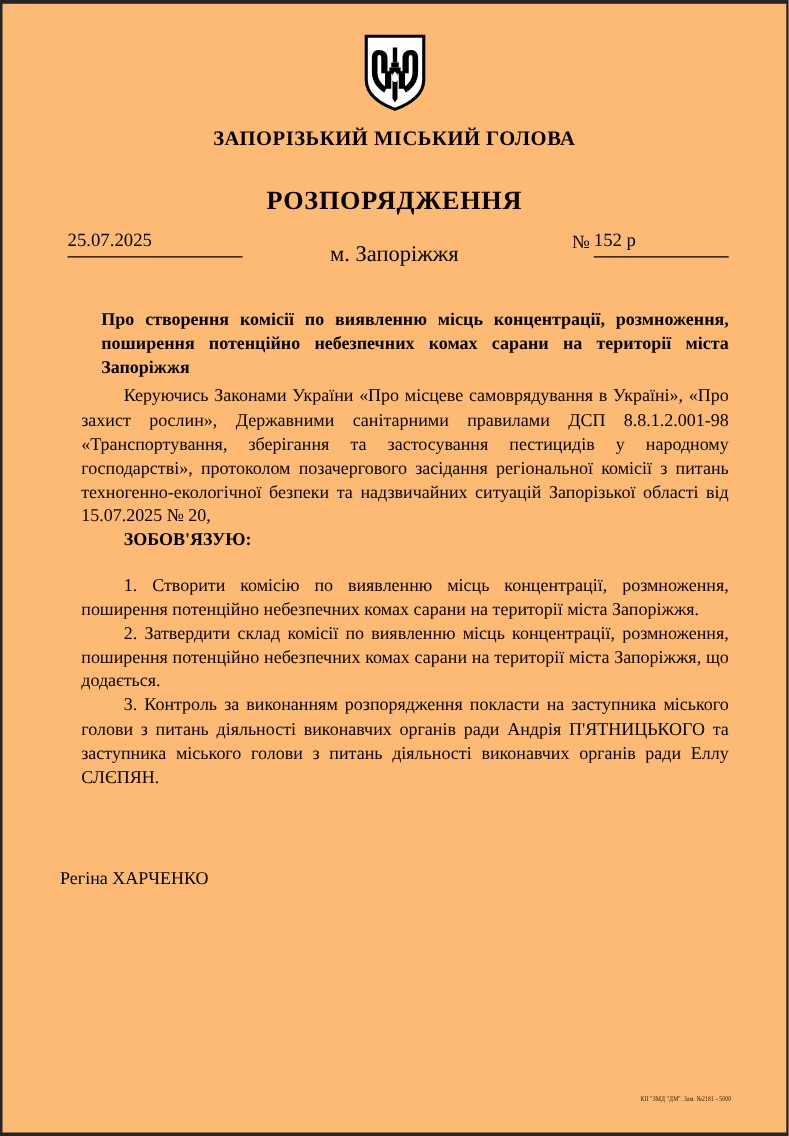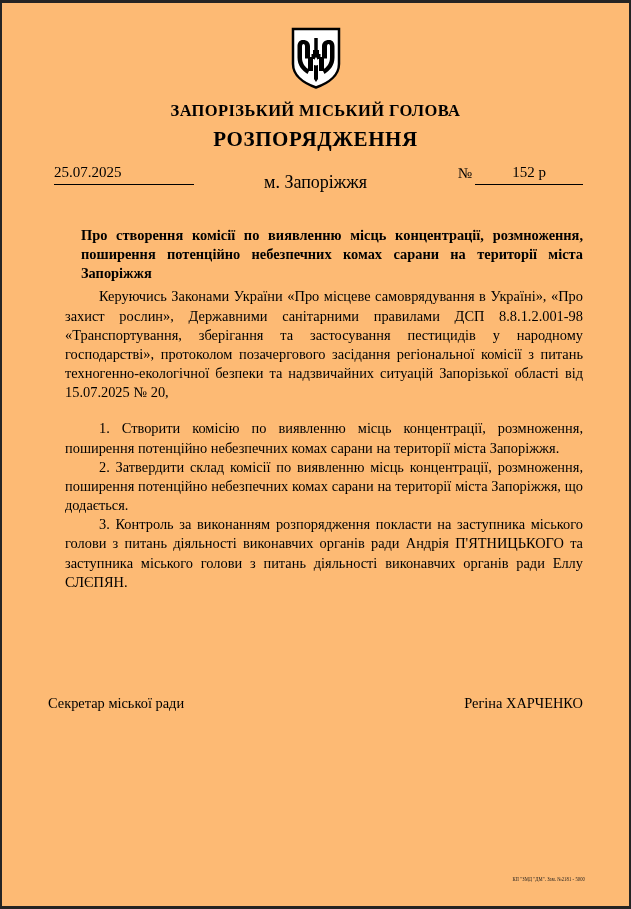--- a/index.html
+++ b/index.html
@@ -50,21 +50,21 @@
     font-size: 16.5px;
     letter-spacing: 0.4px;
     margin-top: 12px;
     white-space: nowrap;
   }
   .doc-kind {
     text-align: center;
     font-weight: bold;
     font-size: 21px;
     letter-spacing: 0.6px;
-    margin-top: 6px;
+    margin-top: 27px;
   }
 
   
   .meta-row {
     position: relative;
     height: 34px;
     margin-top: 10px;
   }
   .meta-date {
     position: absolute;
@@ -90,21 +90,21 @@
     align-items: flex-end;
     font-size: 15px;
   }
   .meta-num-sign {
     font-size: 15px;
     padding-bottom: 3px;
     padding-right: 3px;
   }
   .meta-num-value {
     width: 108px;
-    text-align: center;
+    text-align: left;
     border-bottom: 1.3px solid #000;
     padding-bottom: 3px;
   }
 
   
   .body-area {
     margin-top: 30px;
     font-size: 14.4px;
     line-height: 1.33;
     margin-left: 17px;
@@ -197,29 +197,29 @@
       <div class="meta-num">
         <span class="meta-num-sign">№</span>
         <span class="meta-num-value">152 р</span>
       </div>
     </div>
 
     <div class="body-area">
       <div class="subject">Про створення комісії по виявленню місць концентрації, розмноження, поширення потенційно небезпечних комах сарани на території міста Запоріжжя</div>
 
       <p class="para preamble">Керуючись Законами України «Про місцеве самоврядування в Україні», «Про захист рослин», Державними санітарними правилами ДСП 8.8.1.2.001-98 «Транспортування, зберігання та застосування пестицидів у народному господарстві», протоколом позачергового засідання регіональної комісії з питань техногенно-екологічної безпеки та надзвичайних ситуацій Запорізької області від 15.07.2025 № 20,</p>
+      <p class="para oblige">ЗОБОВ'ЯЗУЮ:</p>
 
       <div class="items">
         <p class="para">1. Створити комісію по виявленню місць концентрації, розмноження, поширення потенційно небезпечних комах сарани на території міста Запоріжжя.</p>
         <p class="para">2. Затвердити склад комісії по виявленню місць концентрації, розмноження, поширення потенційно небезпечних комах сарани на території міста Запоріжжя, що додається.</p>
         <p class="para">3. Контроль за виконанням розпорядження покласти на заступника міського голови з питань діяльності виконавчих органів ради Андрія П'ЯТНИЦЬКОГО та заступника міського голови з питань діяльності виконавчих органів ради Еллу СЛЄПЯН.</p>
       </div>
     </div>
 
     <div class="signature">
-      <span>Секретар міської ради</span>
       <span>Регіна ХАРЧЕНКО</span>
     </div>
 
     <div class="imprint">КП "ЗМД "ДМ". Зам. №2181 - 5000</div>
 
   </div>
 </div>
 
 </body></html>

